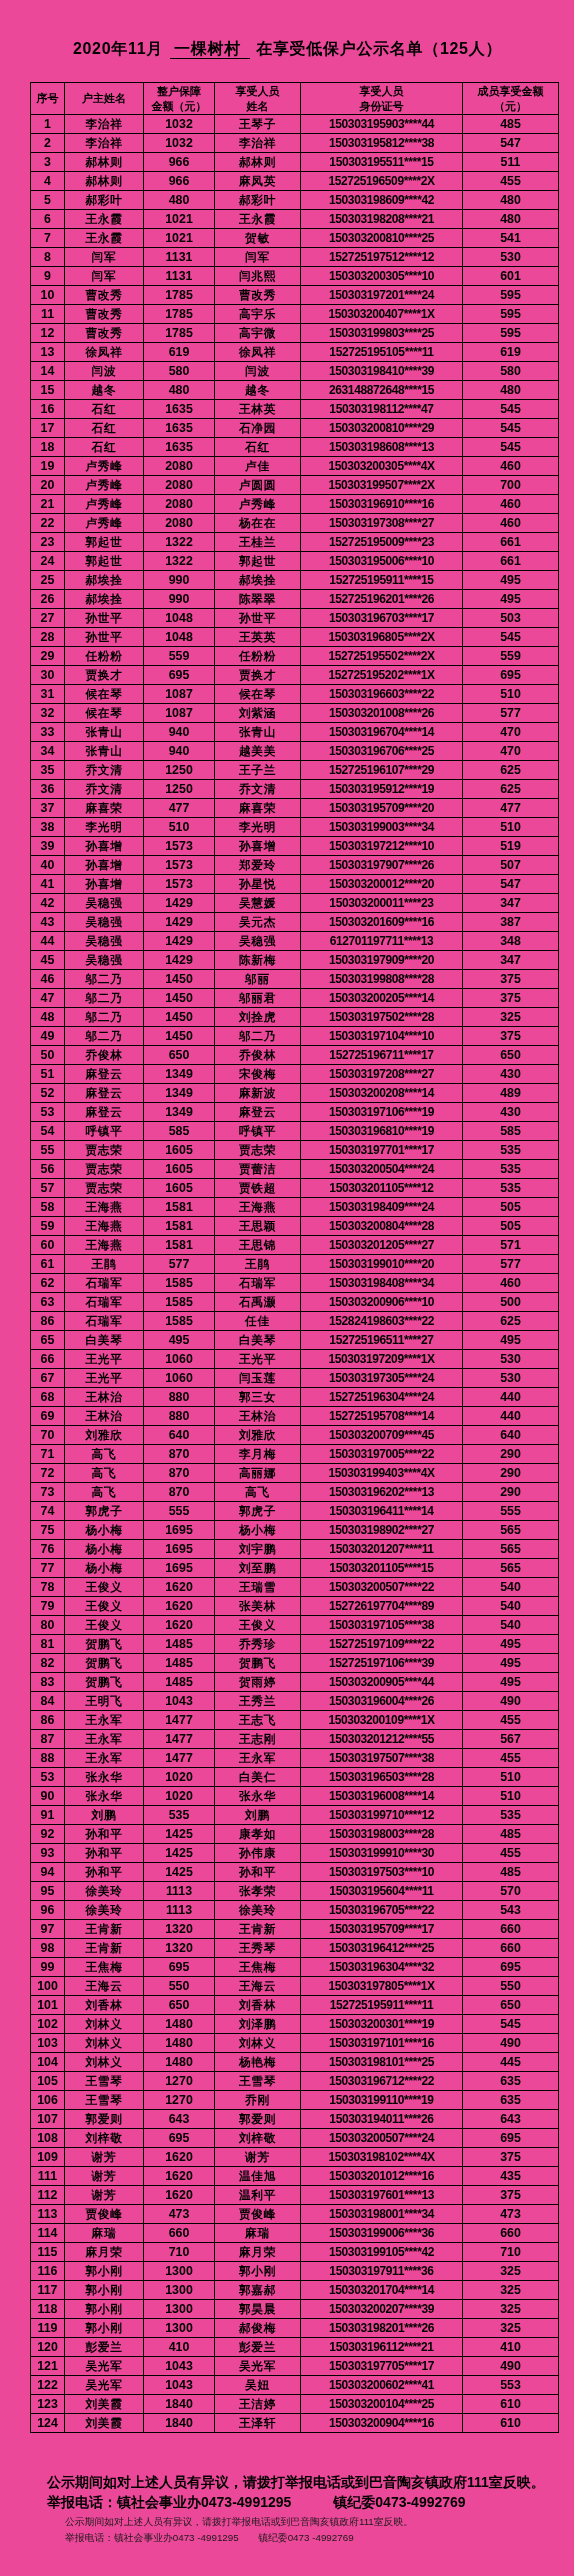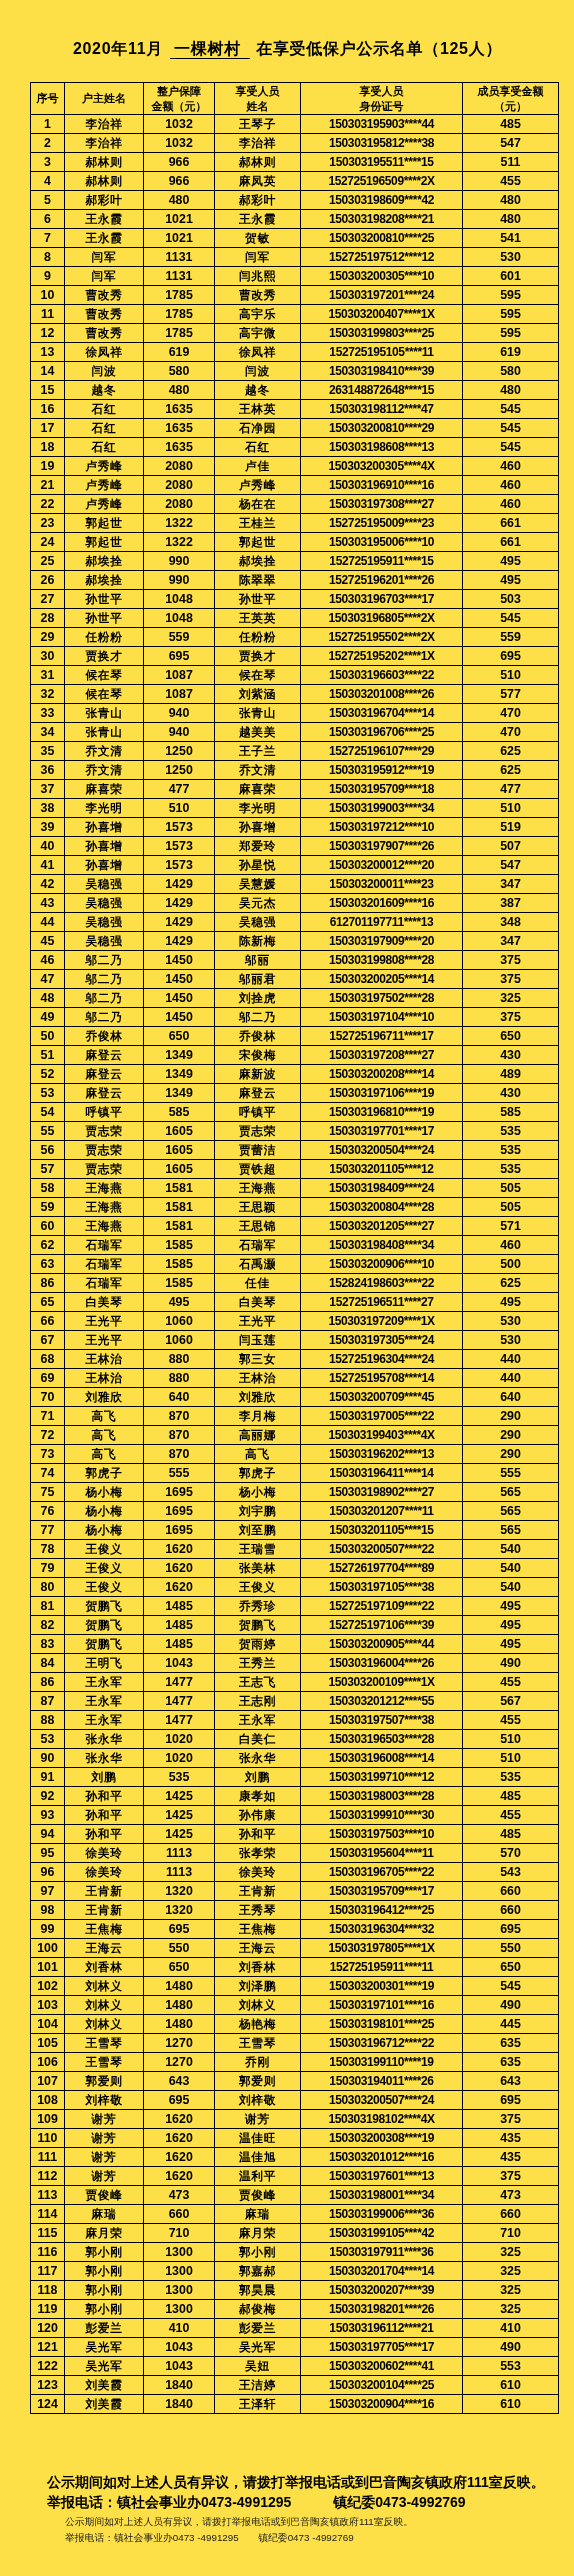--- a/index.html
+++ b/index.html
@@ -1,17 +1,17 @@
 <!DOCTYPE html>
 <html style="font-size:11.7px"><head>
 <meta charset="utf-8">
 <style>
   html,body { margin:0; padding:0; background:#ffffff; }
   body { width:575px; font-family:"Liberation Sans","DejaVu Sans",sans-serif; color:#000; }
-  .page { position:relative; width:575px; height:2576px; background:#fde047; overflow:hidden; }
+  .page { position:relative; width:575px; height:2576px; background:#ec4899; overflow:hidden; }
 
   .title { position:absolute; top:39px; left:0; width:575px; text-align:center;
            font-size:16px; font-weight:bold; letter-spacing:0.7px; white-space:nowrap; }
   .title .village { border-bottom:1.5px solid #000; padding:0 8.7px 0.7px 4.4px; }
   .title .seg { padding:0 1.5px; }
 
   table.roster { position:absolute; top:82px; left:30px; width:528px;
                  border-collapse:collapse; table-layout:fixed; border:1.5px solid #000; }
   .roster th, .roster td { border:0.7px solid #000; text-align:center; vertical-align:middle;
                  padding:0; overflow:hidden; white-space:nowrap; }
@@ -219,20 +219,28 @@
         </tr>
         <tr>
           <td class="num">19</td>
           <td>卢秀峰</td>
           <td class="num">2080</td>
           <td>卢佳</td>
           <td class="idnum">150303200305****4X</td>
           <td class="num">460</td>
         </tr>
         <tr>
+          <td class="num">20</td>
+          <td>卢秀峰</td>
+          <td class="num">2080</td>
+          <td>卢圆圆</td>
+          <td class="idnum">150303199507****2X</td>
+          <td class="num">700</td>
+        </tr>
+        <tr>
           <td class="num">21</td>
           <td>卢秀峰</td>
           <td class="num">2080</td>
           <td>卢秀峰</td>
           <td class="idnum">150303196910****16</td>
           <td class="num">460</td>
         </tr>
         <tr>
           <td class="num">22</td>
           <td>卢秀峰</td>
@@ -351,21 +359,21 @@
           <td class="num">1250</td>
           <td>乔文清</td>
           <td class="idnum">150303195912****19</td>
           <td class="num">625</td>
         </tr>
         <tr>
           <td class="num">37</td>
           <td>麻喜荣</td>
           <td class="num">477</td>
           <td>麻喜荣</td>
-          <td class="idnum">150303195709****18</td>
+          <td class="idnum">150303195709****20</td>
           <td class="num">477</td>
         </tr>
         <tr>
           <td class="num">38</td>
           <td>李光明</td>
           <td class="num">510</td>
           <td>李光明</td>
           <td class="idnum">150303199003****34</td>
           <td class="num">510</td>
         </tr>
@@ -539,20 +547,28 @@
         </tr>
         <tr>
           <td class="num">60</td>
           <td>王海燕</td>
           <td class="num">1581</td>
           <td>王思锦</td>
           <td class="idnum">150303201205****27</td>
           <td class="num">571</td>
         </tr>
         <tr>
+          <td class="num">61</td>
+          <td>王鹃</td>
+          <td class="num">577</td>
+          <td>王鹃</td>
+          <td class="idnum">150303199010****20</td>
+          <td class="num">577</td>
+        </tr>
+        <tr>
           <td class="num">62</td>
           <td>石瑞军</td>
           <td class="num">1585</td>
           <td>石瑞军</td>
           <td class="idnum">150303198408****34</td>
           <td class="num">460</td>
         </tr>
         <tr>
           <td class="num">63</td>
           <td>石瑞军</td>
@@ -913,28 +929,20 @@
           <td class="idnum">150303200507****24</td>
           <td class="num">695</td>
         </tr>
         <tr>
           <td class="num">109</td>
           <td>谢芳</td>
           <td class="num">1620</td>
           <td>谢芳</td>
           <td class="idnum">150303198102****4X</td>
           <td class="num">375</td>
-        </tr>
-        <tr>
-          <td class="num">110</td>
-          <td>谢芳</td>
-          <td class="num">1620</td>
-          <td>温佳旺</td>
-          <td class="idnum">150303200308****19</td>
-          <td class="num">435</td>
         </tr>
         <tr>
           <td class="num">111</td>
           <td>谢芳</td>
           <td class="num">1620</td>
           <td>温佳旭</td>
           <td class="idnum">150303201012****16</td>
           <td class="num">435</td>
         </tr>
         <tr>

